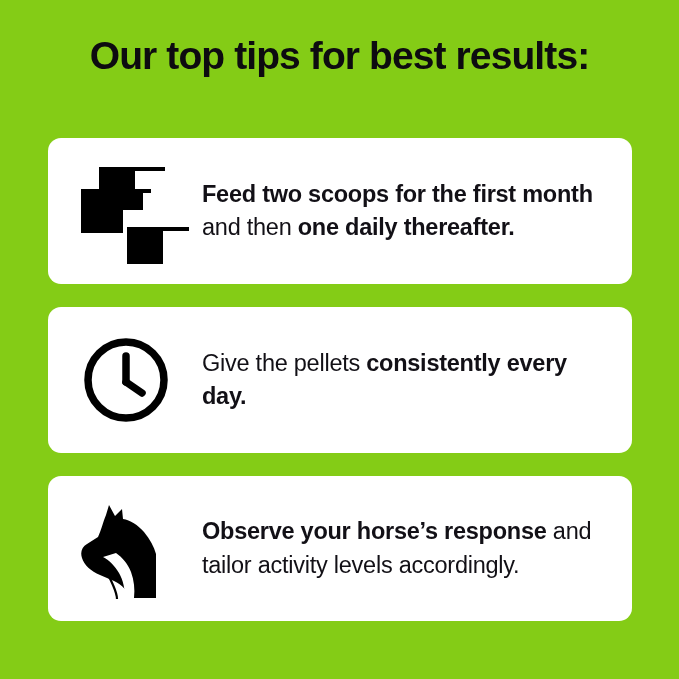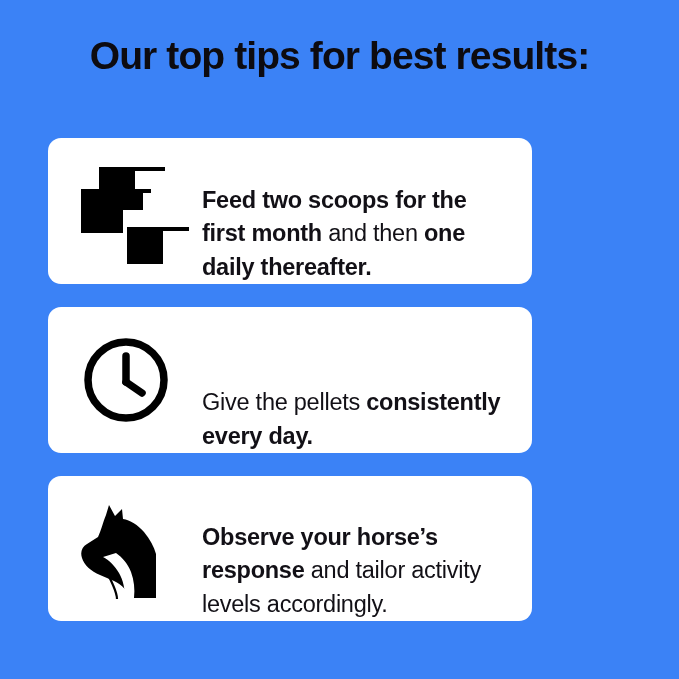--- a/index.html
+++ b/index.html
@@ -7,46 +7,46 @@
   html, body {
     width:679px; height:679px;
     background:#ddc5ef;
     font-family:"Liberation Sans", sans-serif;
     -webkit-font-smoothing:antialiased;
     overflow:hidden;
   }
   .page {
     position:relative;
     width:679px; height:679px;
-    background:#3b82f6;
+    background:#84cc16;
   }
 
   
   .heading {
     position:absolute;
     left:0; top:34px;
     width:679px;
     text-align:center;
     font-size:39px;
     line-height:44px;
     font-weight:bold;
     letter-spacing:-0.9px;
     color:#0d0b10;
     white-space:nowrap;
   }
 
   
   .card {
     position:absolute;
     left:48px;
-    width:484px;
+    width:584px;
     background:#ffffff;
     border-radius:13px;
     display:flex;
-    align-items:flex-end;
+    align-items:center;
   }
   #card-1 { top:138px;  height:146px; }
   #card-2 { top:307px;  height:146px; }
   #card-3 { top:476px;  height:145px; }
 
   .icon-col {
     width:154px;
     min-width:154px;
     height:100%;
     position:relative;

